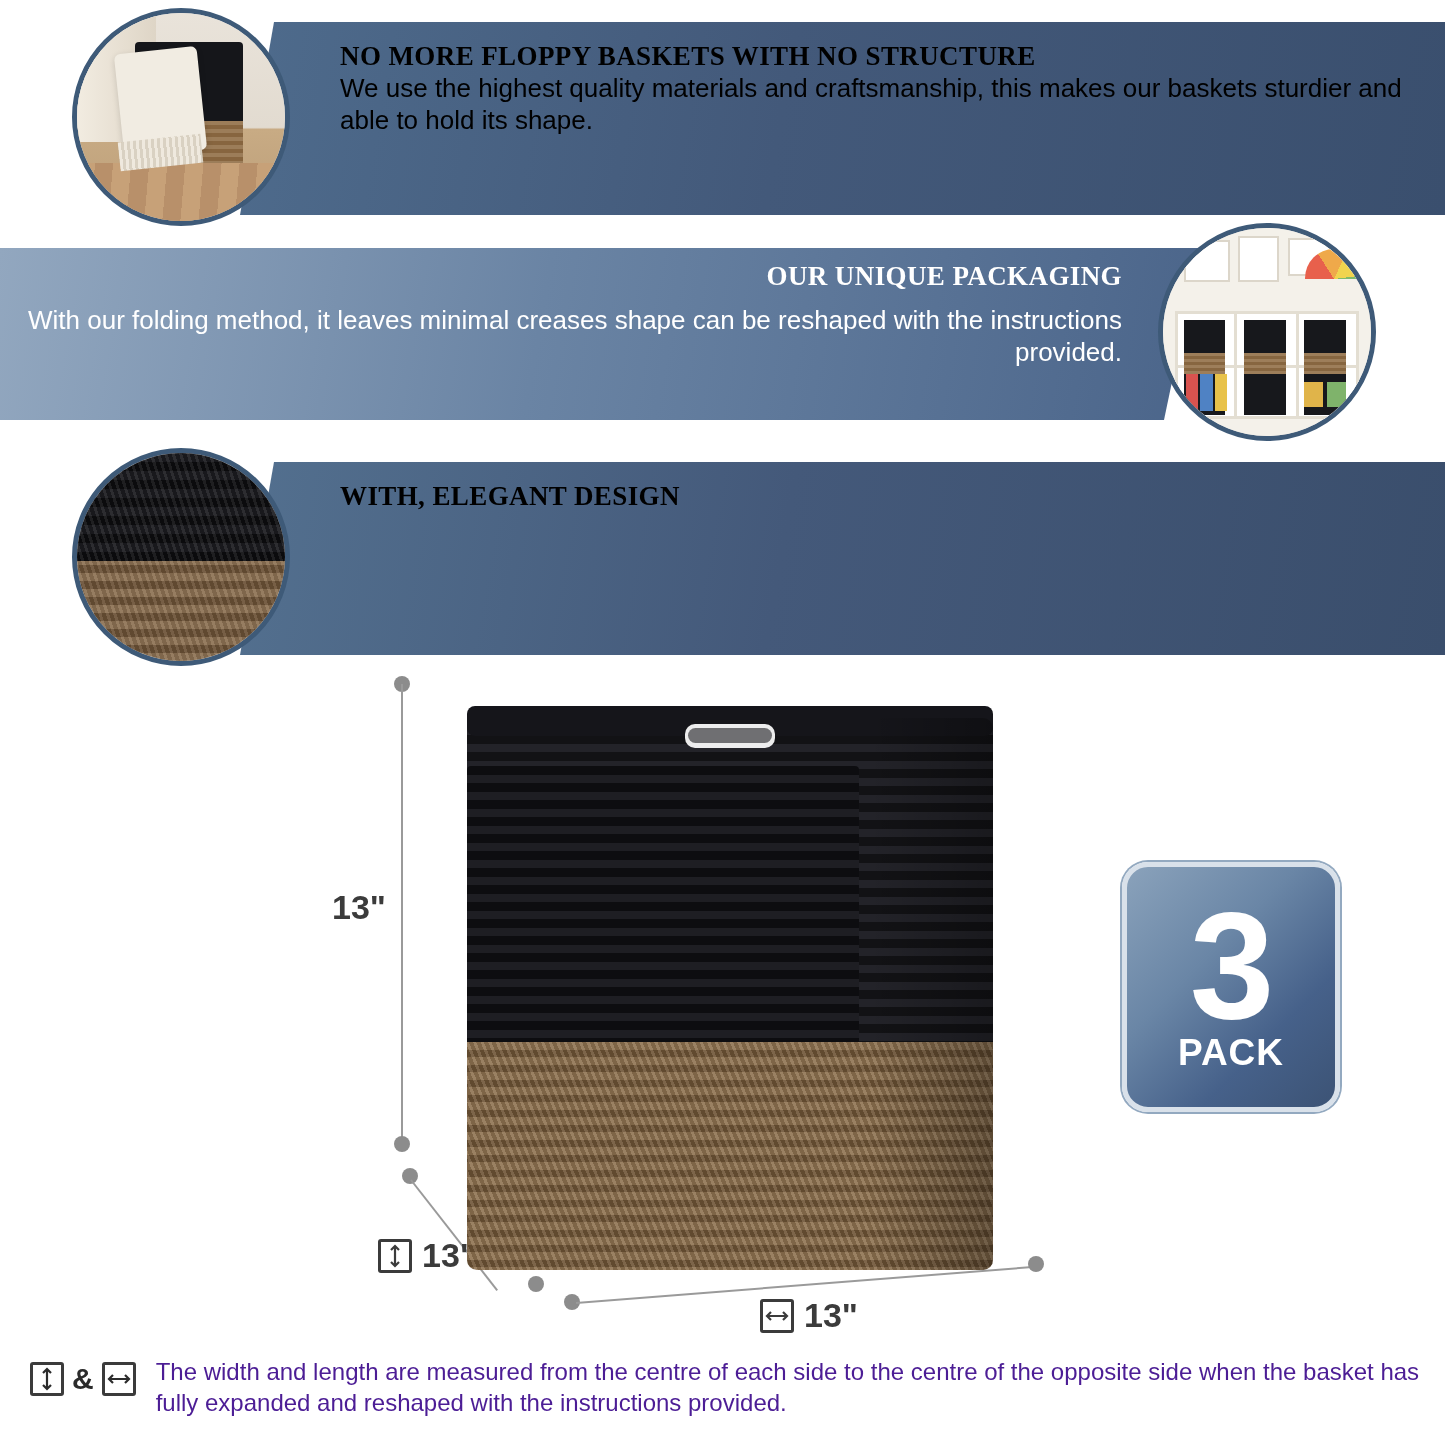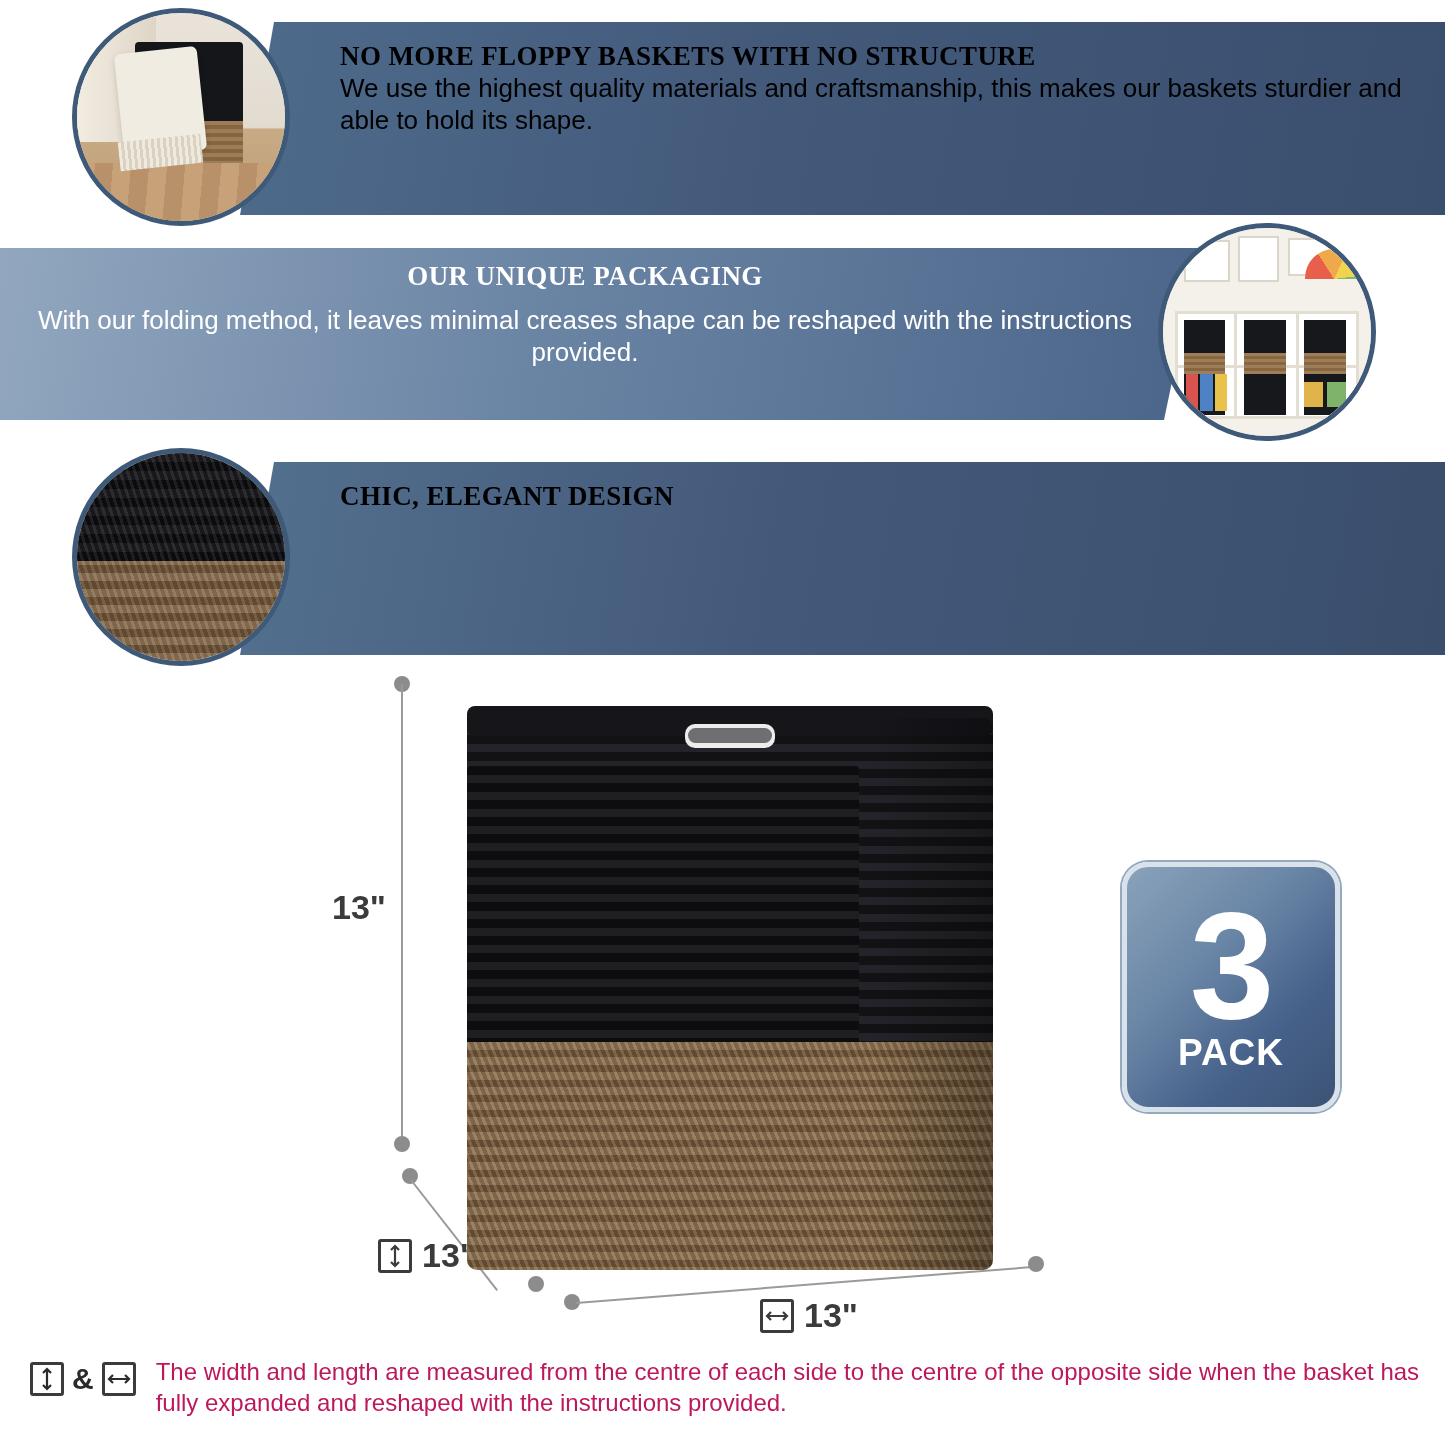--- a/index.html
+++ b/index.html
@@ -53,22 +53,22 @@
   }
 
   
   #banner2-bar {
     left: 0px; top: 248px; width: 1200px; height: 172px;
     background: linear-gradient(100deg, #8ea4bc 0%, #6d87a6 40%, #4a6versus 100%);
     background: linear-gradient(100deg, #92a7bf 0%, #6a84a4 45%, #4b658a 100%);
     clip-path: polygon(0 0, 100% 0, calc(100% - 36px) 100%, 0 100%);
   }
   #banner2-text {
-    position: absolute; left: 30px; top: 262px; width: 1110px;
-    text-align: center;
+    position: absolute; left: 12px; top: 262px; width: 1110px;
+    text-align: right;
   }
   #banner2-photo {
     left: 1158px; top: 223px; width: 218px; height: 218px;
   }
 
   
   #banner3-bar {
     left: 240px; top: 462px; width: 1205px; height: 193px;
     background: linear-gradient(100deg, #53708f 0%, #44597a 45%, #3a4e6c 100%);
     clip-path: polygon(34px 0, 100% 0, 100% 100%, 0 100%);
@@ -182,21 +182,21 @@
   #pack-word { font-size: 37px; font-weight: bold; letter-spacing: 1px; margin-top: 2px; }
 
   
   #footer {
     position: absolute; left: 30px; top: 1356px; width: 1390px;
     display: flex; align-items: flex-start; gap: 12px;
   }
   #footer-icons { display: flex; align-items: center; gap: 8px; padding-top: 6px; }
   #footer-amp { font-size: 30px; font-weight: bold; color: #2b2b2b; }
   #footer-text {
-    font-size: 24px; color: #be185d; line-height: 1.3; padding-left: 8px;
+    font-size: 24px; color: #4c1d95; line-height: 1.3; padding-left: 8px;
   }
 </style>
 </head>
 <body>
 
 <div class="banner-bar" id="banner1-bar"></div>
 <div id="banner1-text">
   <div class="banner-title">NO MORE FLOPPY BASKETS WITH NO STRUCTURE</div>
   <div class="banner-body" style="margin-top:0;">We use the highest quality materials and craftsmanship, this makes our baskets sturdier and able to hold its shape.</div>
 </div>
@@ -237,21 +237,21 @@
     <div style="position:absolute;left:11%;top:70%;width:6%;height:18%;background:#d9534f;"></div>
     <div style="position:absolute;left:18%;top:70%;width:6%;height:18%;background:#4f82c4;"></div>
     <div style="position:absolute;left:25%;top:70%;width:6%;height:18%;background:#e8c24a;"></div>
     <div style="position:absolute;left:68%;top:74%;width:9%;height:12%;background:#e0b44a;"></div>
     <div style="position:absolute;left:79%;top:74%;width:9%;height:12%;background:#7fb36b;"></div>
   </div>
 </div>
 
 <div class="banner-bar" id="banner3-bar"></div>
 <div id="banner3-text">
-  <div class="banner-title">CHIC, ELEGANT DESIGN</div>
+  <div class="banner-title">WITH, ELEGANT DESIGN</div>
 </div>
 <div class="circle-photo" id="banner3-photo">
   <div class="ph-inner">
     <div class="p3-top"></div>
     <div class="p3-bot"></div>
     <div class="p3-weave"></div>
   </div>
 </div>
 
 <div id="product-area">

